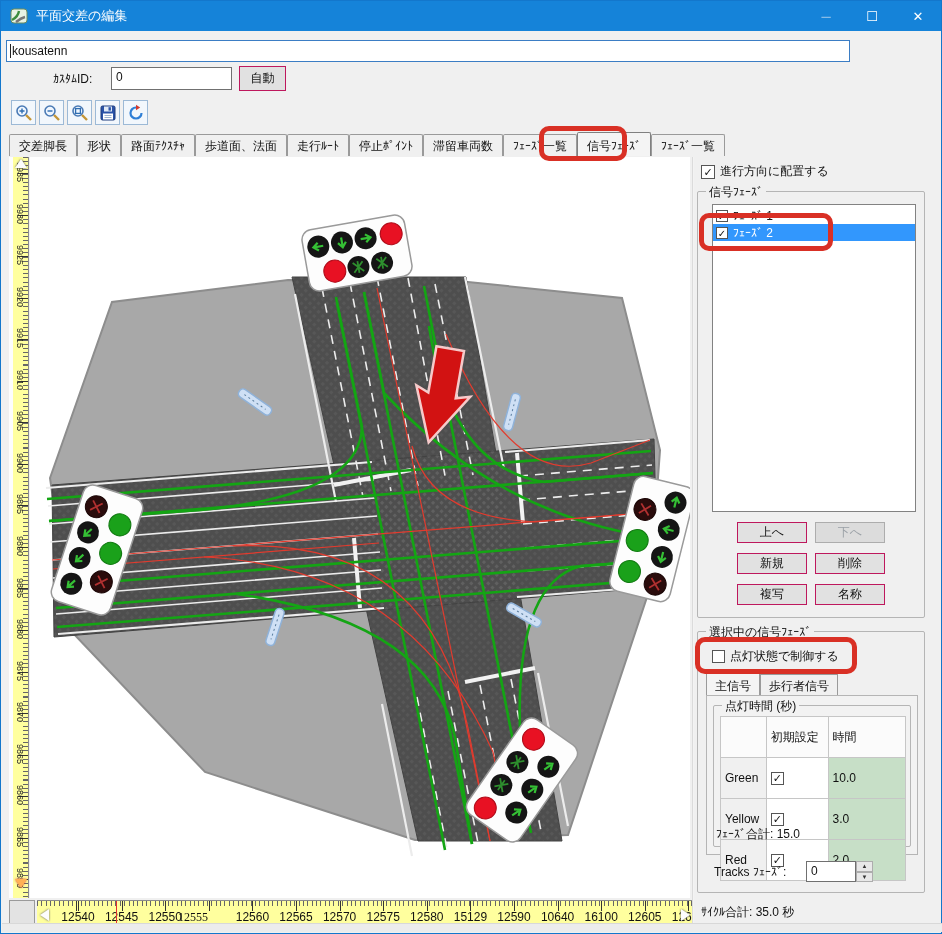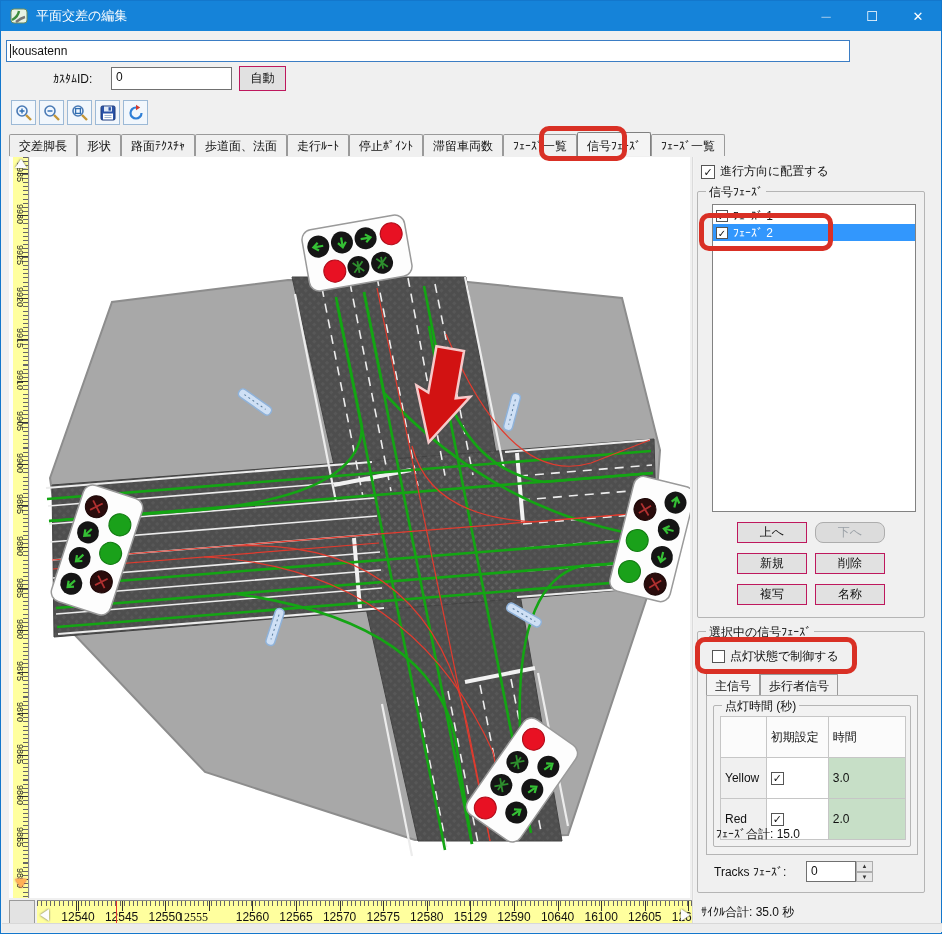--- a/index.html
+++ b/index.html
@@ -460,21 +460,21 @@
       <div class="litem">
         <div class="cb">✓</div>
         <span>ﾌｪｰｽﾞ 1</span>
       </div>
       <div class="litem sel">
         <div class="cb" style="color:#111;">✓</div>
         <span>ﾌｪｰｽﾞ 2</span>
       </div>
     </div>
     <div class="btn pbtn" style="left:39px;top:330px;">上へ</div>
-    <div class="btn pbtn disabled" style="left:117px;top:330px;border-radius:8px;">下へ</div>
+    <div class="btn pbtn disabled" style="left:117px;top:330px;">下へ</div>
     <div class="btn pbtn" style="left:39px;top:361px;">新規</div>
     <div class="btn pbtn" style="left:117px;top:361px;">削除</div>
     <div class="btn pbtn" style="left:39px;top:392px;">複写</div>
     <div class="btn pbtn" style="left:117px;top:392px;">名称</div>
   </div>
 
   <div class="group" style="left:696px;top:630px;width:228px;height:262px;">
     <span class="gtitle">選択中の信号ﾌｪｰｽﾞ</span>
 
     <div class="cbrow" style="left:14px;top:16px;">
@@ -489,20 +489,25 @@
 
     <div class="tabpage" style="left:8px;top:63px;width:212px;height:160px;">
       <div class="group" style="left:6px;top:9px;width:198px;height:142px;background:#f2f2f2;">
         <span class="gtitle" style="background:#f2f2f2;">点灯時間 (秒)</span>
         <table class="sig" style="position:absolute;left:6px;top:10px;width:186px;">
           <tbody>
               <tr>
             <th></th>
             <th>初期設定</th>
             <th>時間</th>
+          </tr>
+          <tr>
+            <td class="rowhead">Green</td>
+            <td class="chkcell"><span class="smallcb">✓</span></td>
+            <td class="timecell">10.0</td>
           </tr>
           <tr>
             <td class="rowhead">Yellow</td>
             <td class="chkcell"><span class="smallcb">✓</span></td>
             <td class="timecell">3.0</td>
           </tr>
           <tr>
             <td class="rowhead">Red</td>
             <td class="chkcell"><span class="smallcb">✓</span></td>
             <td class="timecell">2.0</td>

